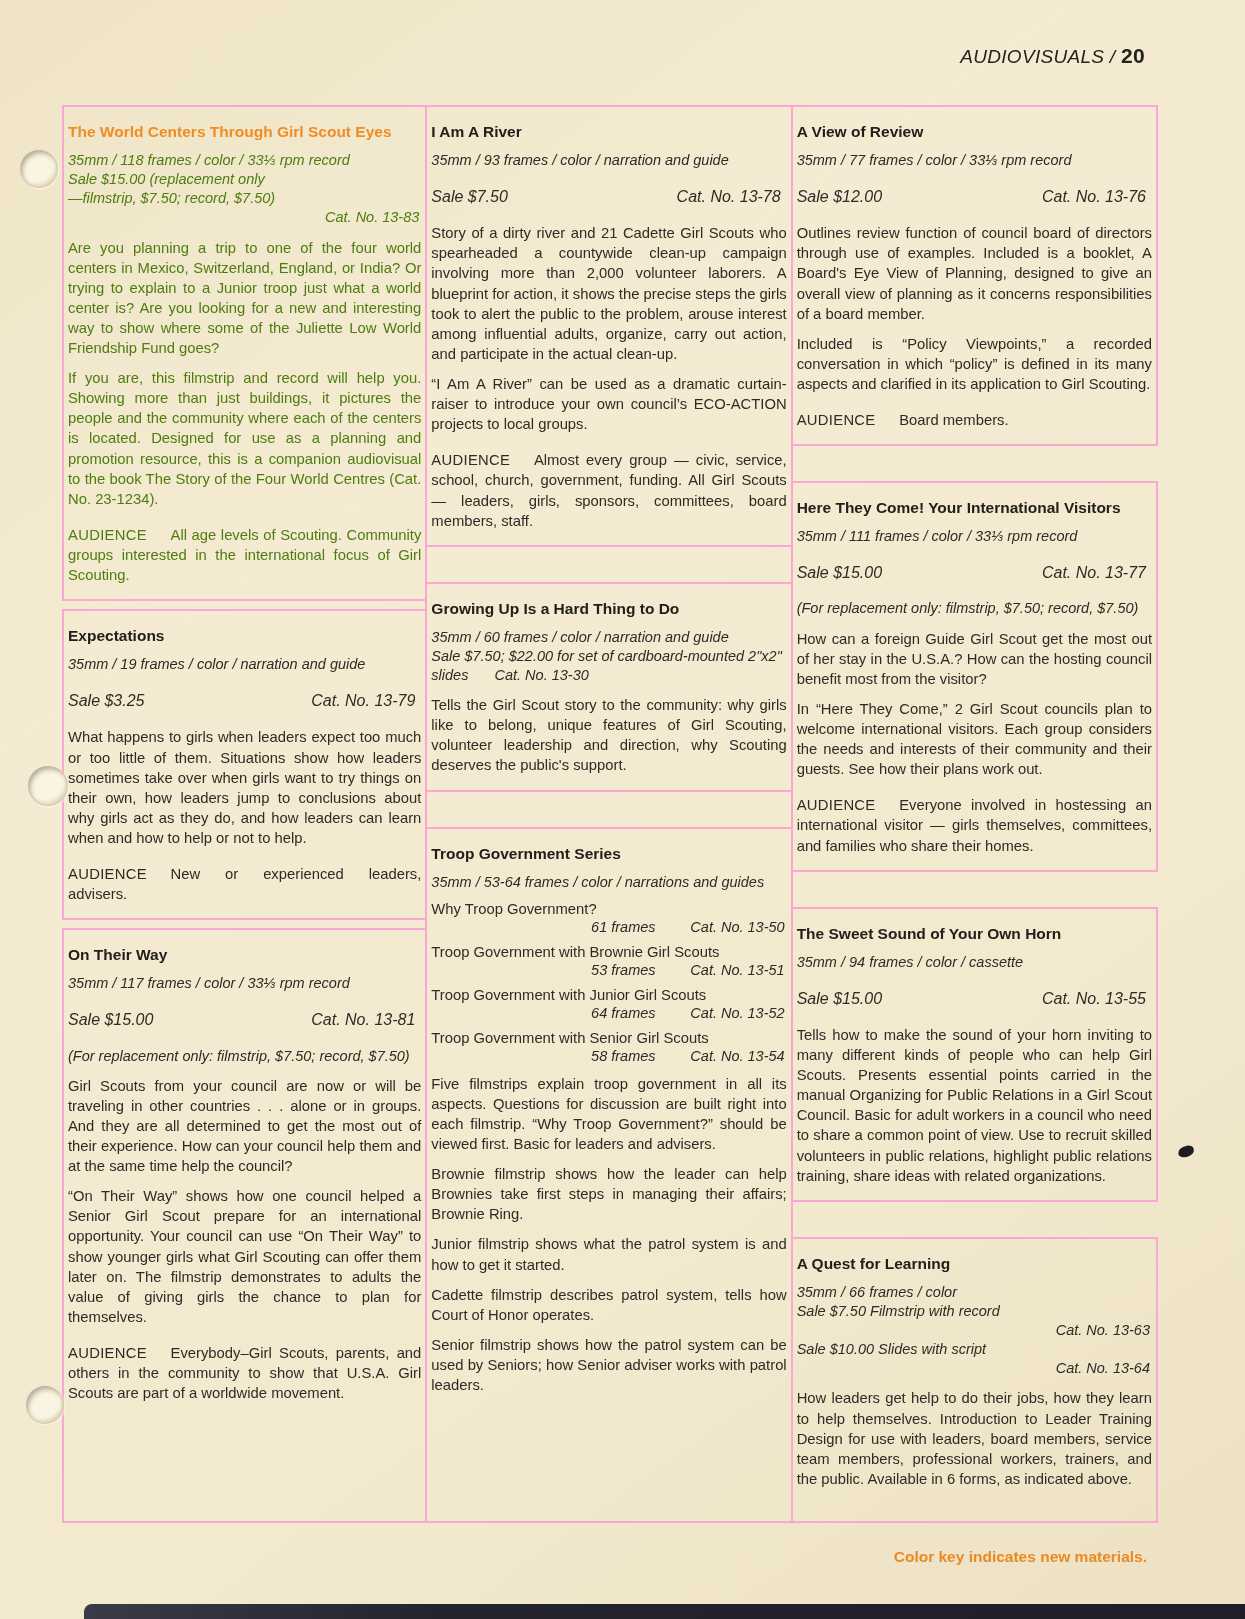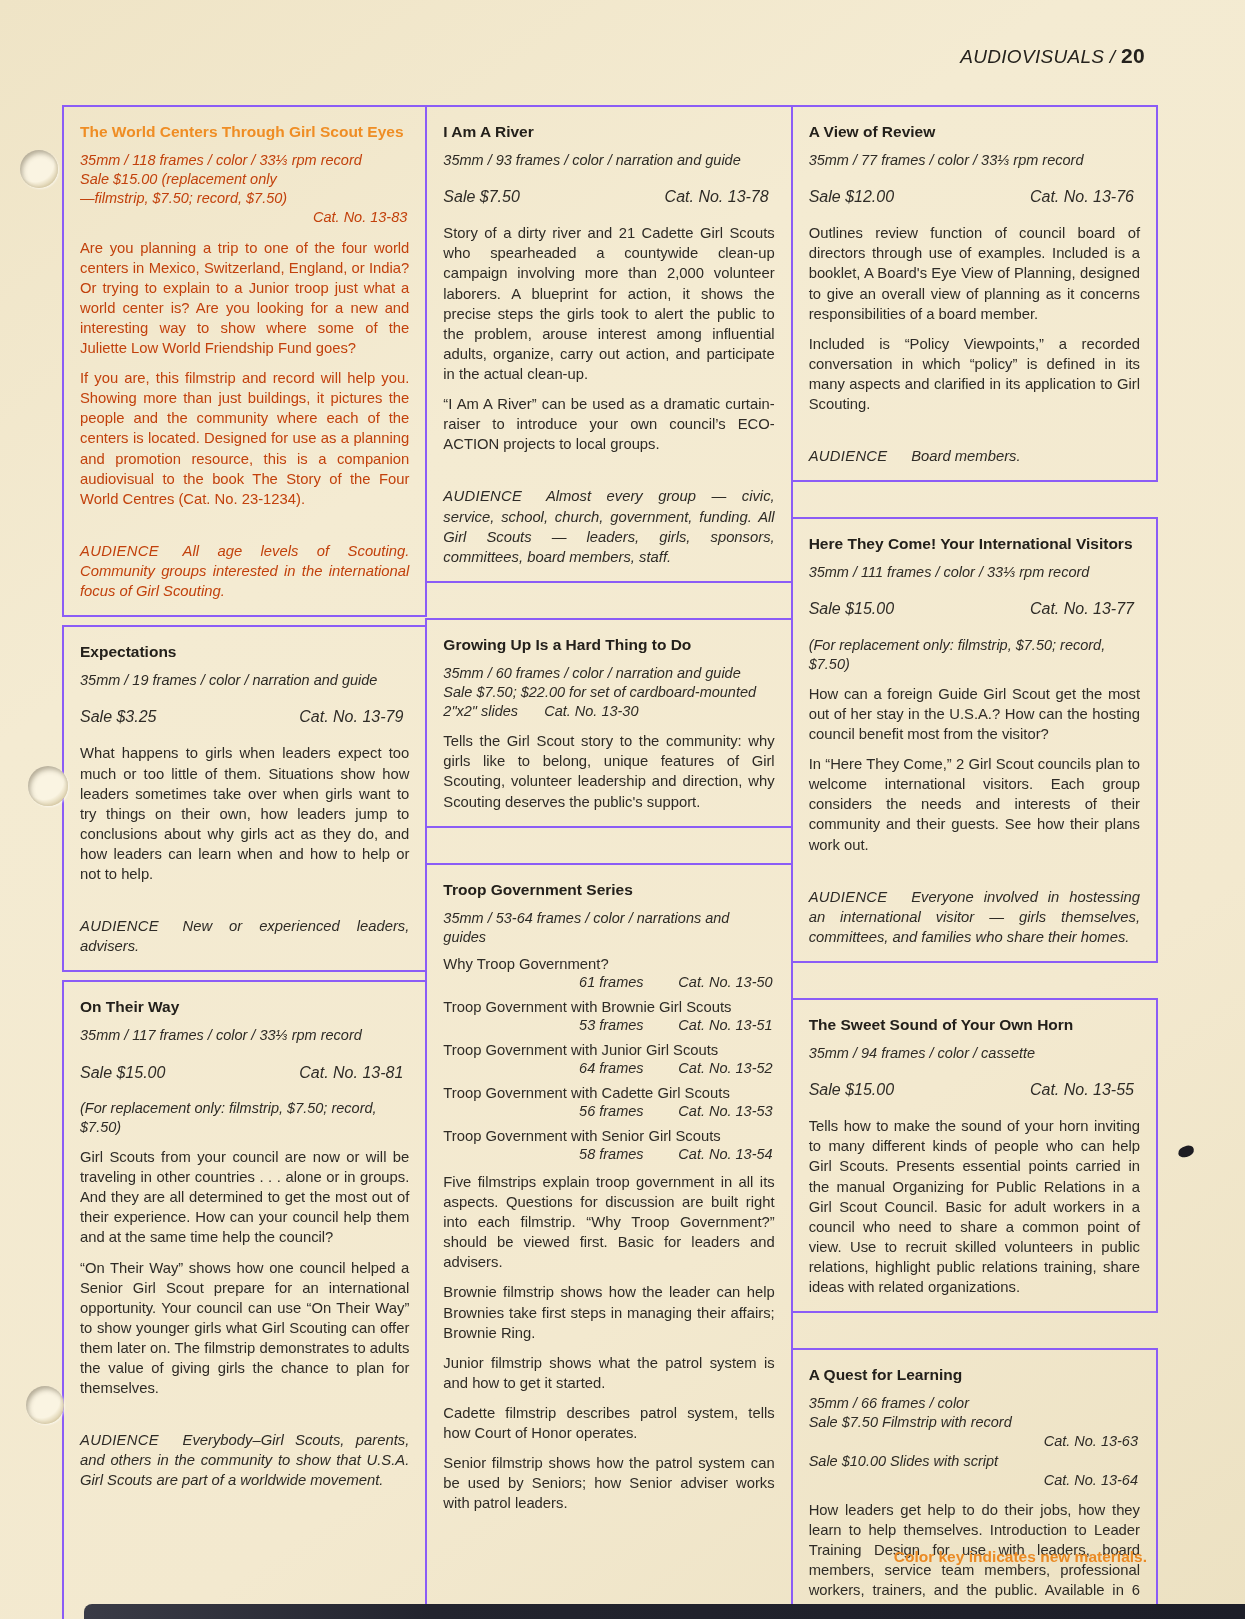--- a/index.html
+++ b/index.html
@@ -13,31 +13,31 @@
     position:absolute;top:44px;right:100px;
     font-size:19px;font-style:italic;color:#25221d;letter-spacing:.3px;
   }
   .page-header b{font-style:normal;font-weight:bold;font-size:21px;}
   .sheet{
     position:absolute;left:62px;top:105px;width:1096px;height:1418px;
     display:grid;grid-template-columns:1fr 1fr 1fr;
   }
   .col{display:flex;flex-direction:column;gap:8px;min-width:0;}
   .col+.col{margin-left:-2px;gap:35px;}
-  .box{border:2px solid #8b5cf6;padding:12px 16px 14px;box-sizing:border-box;}
+  .box{border:2px solid #f9a8d4;padding:12px 4px 14px;box-sizing:border-box;}
   .box.grow{flex:1;}
   .title{font-size:15.5px;font-weight:bold;margin:4px 0 10px;color:#23201b;}
   .spec{font-style:italic;font-size:14.5px;line-height:1.32;margin:0;}
   .body-p{font-size:14.8px;line-height:1.36;text-align:justify;margin:10px 0 0;}
   .salerow{display:flex;justify-content:space-between;font-style:italic;font-size:16px;line-height:1.32;padding-right:6px;}
   .cat-right{text-align:right;padding-right:2px;}
   .cat-inline{margin-left:1.8em;}
   .aud-label{margin-right:1.6em;letter-spacing:.3px;}
-  .audience{margin-top:32px;font-style:italic;}
-  .orange{color:#c2410c;}
+  .audience{margin-top:16px;}
+  .orange{color:#4d7c0f;}
   .orange-title{color:#ef8d24;}
   .tg-item{margin-top:9px;}
   .tg-name{font-size:14.8px;margin:0;}
   .tg-specrow{display:flex;justify-content:flex-end;gap:2.4em;font-style:italic;font-size:14.5px;margin:2px 2px 0 0;}
   .footer-note{
     position:absolute;right:98px;top:1548px;
     color:#ea8a24;font-weight:bold;font-size:15.5px;
   }
   .punch-hole{
     position:absolute;border-radius:50%;
@@ -156,27 +156,20 @@
         </p>
       </div>
       <div class="tg-item">
         <p class="tg-name">Troop Government with Junior Girl Scouts</p>
         <p class="tg-specrow">
           <span>64 frames</span>
           <span>Cat. No. 13-52</span>
         </p>
       </div>
       <div class="tg-item">
-        <p class="tg-name">Troop Government with Cadette Girl Scouts</p>
-        <p class="tg-specrow">
-          <span>56 frames</span>
-          <span>Cat. No. 13-53</span>
-        </p>
-      </div>
-      <div class="tg-item">
         <p class="tg-name">Troop Government with Senior Girl Scouts</p>
         <p class="tg-specrow">
           <span>58 frames</span>
           <span>Cat. No. 13-54</span>
         </p>
       </div>
 
       <p class="body-p">Five filmstrips explain troop government in all its aspects. Questions for discussion are built right into each filmstrip. “Why Troop Government?” should be viewed first. Basic for leaders and advisers.</p>
       <p class="body-p">Brownie filmstrip shows how the leader can help Brownies take first steps in managing their affairs; Brownie Ring.</p>
       <p class="body-p">Junior filmstrip shows what the patrol system is and how to get it started.</p>

